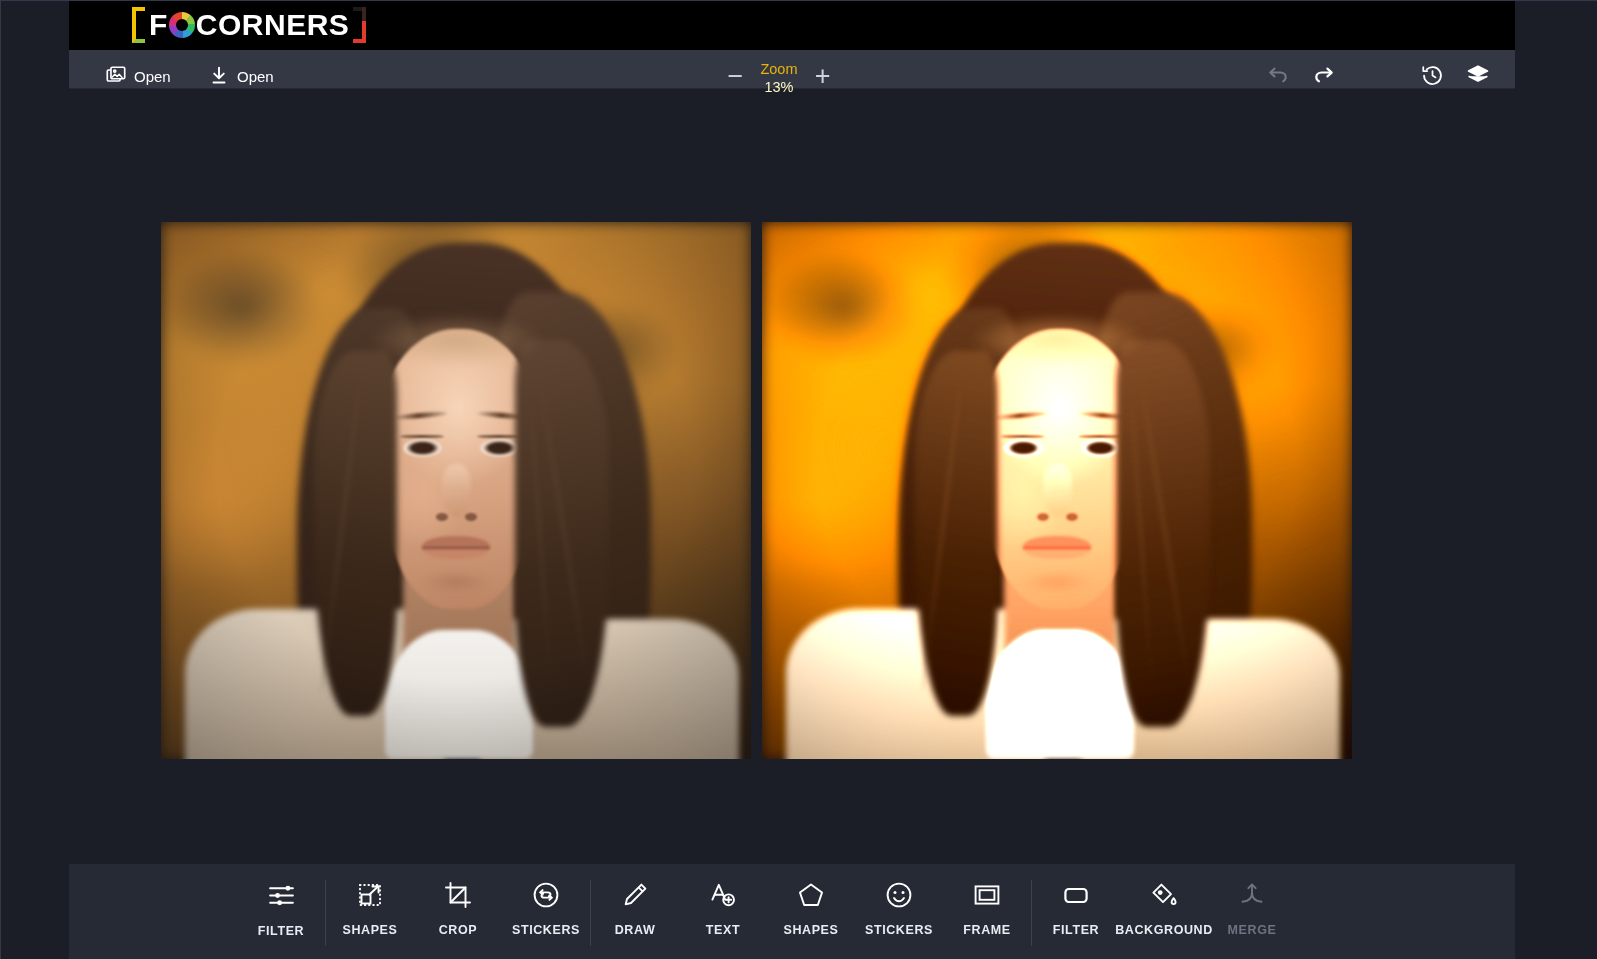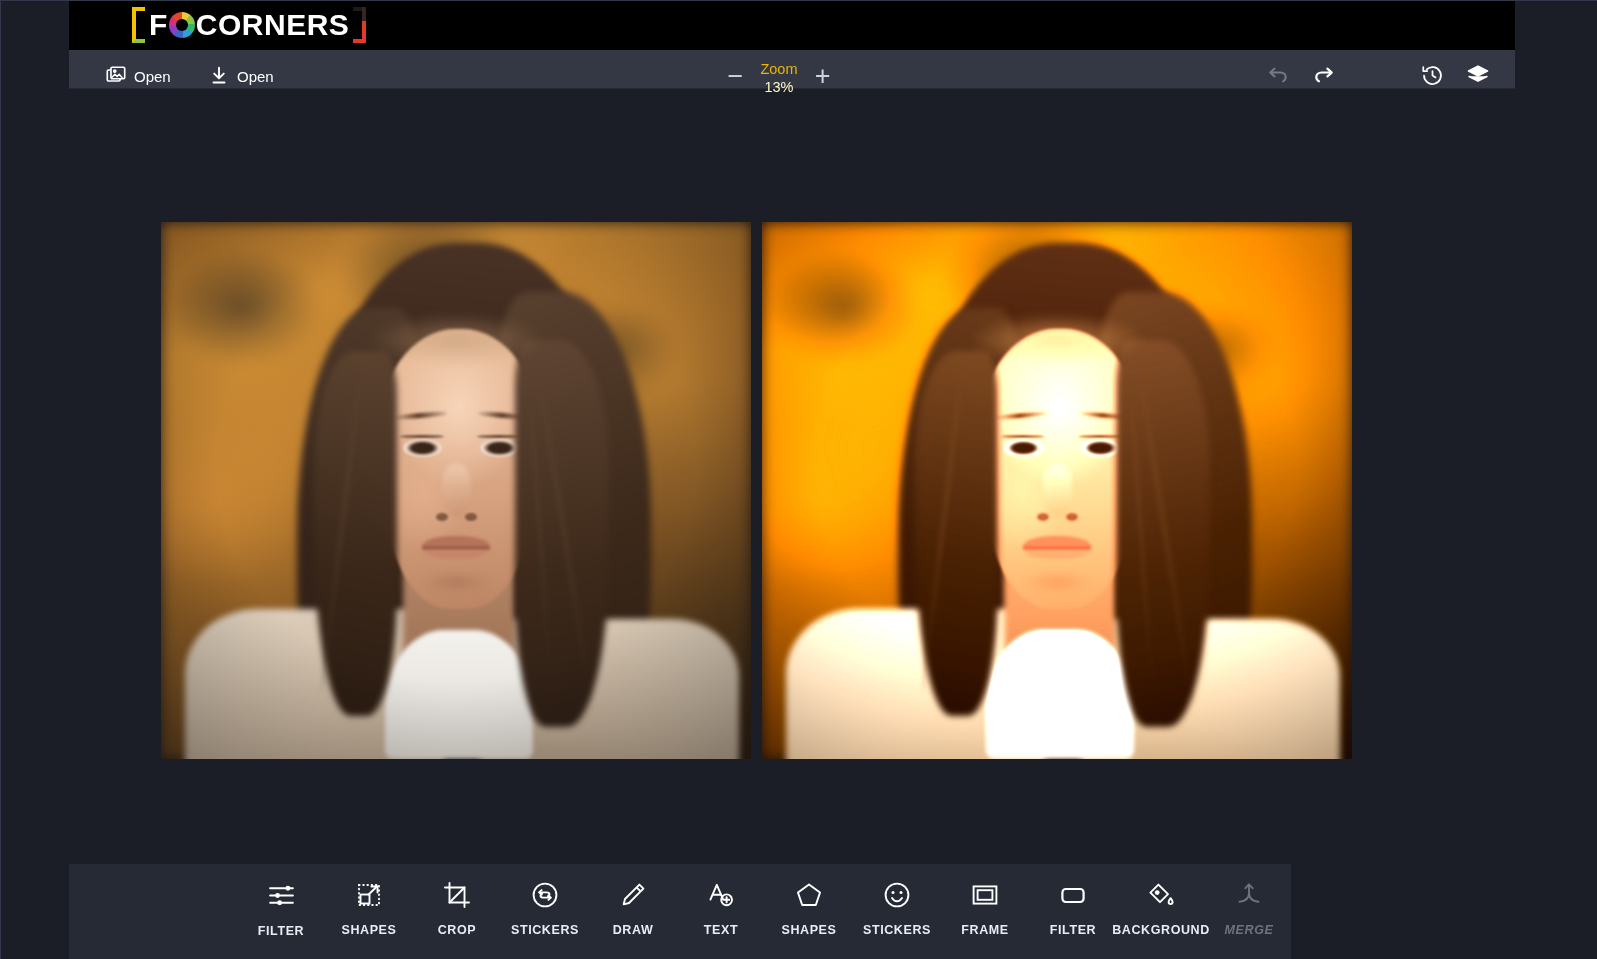--- a/index.html
+++ b/index.html
@@ -397,21 +397,21 @@
   }
   
   #photo-edited .scene {
     filter: brightness(1.28) contrast(1.22) saturate(1.35);
   }
 
   
   #bottombar {
     position: absolute;
     left: 0; top: 863px;
-    width: 1222px;
+    width: 1446px;
     height: 96px;
     background: #262a35;
     display: flex;
     align-items: flex-start;
     padding-top: 16px;
   }
   .tool-group {
     display: flex;
     align-items: flex-start;
     height: 70px;
@@ -431,21 +431,21 @@
     gap: 13px;
     cursor: pointer;
     color: #ffffff;
   }
   .tool .tlabel {
     font-size: 12.5px;
     font-weight: bold;
     letter-spacing: 0.6px;
     color: #e9ecf2;
   }
-  .tool.disabled { color: #6d7380; font-style: italic; }
+  .tool.disabled { color: #6d7380; }
   .tool.disabled .tlabel { color: #6d7380; }
   .tool svg { display: block; }
   #grp-a { margin-left: 168px; }
 </style>
 </head>
 <body>
 
 <div id="root">
 <div id="app">
 

